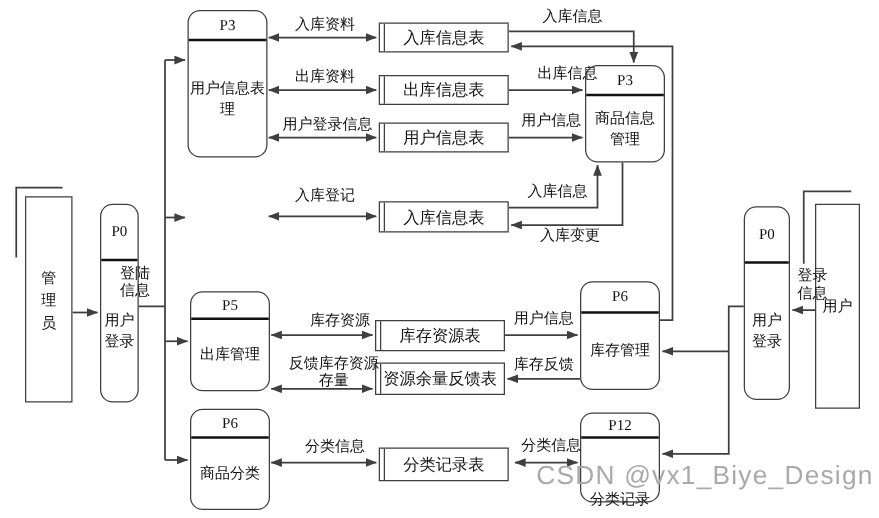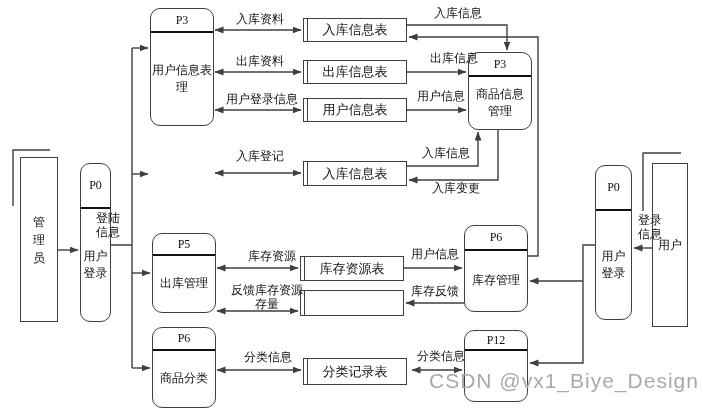--- a/index.html
+++ b/index.html
@@ -109,20 +109,21 @@
 管理</div>
   </div>
 
   <div class="proc" style="left:464px;top:225px;width:64px;height:87px;">
     <div class="proc-h" style="height:23px;">P6</div>
     <div class="proc-b">库存管理</div>
   </div>
 
   <div class="proc" style="left:464px;top:330px;width:64px;height:72px;gap:40px;">
     <div class="proc-h" style="height:18px;">P12</div>
+    <div class="proc-b">分类记录</div>
   </div>
 
   <div class="proc" style="left:595px;top:165px;width:37px;height:155px;">
     <div class="proc-h" style="height:43px;">P0</div>
     <div class="proc-b">用户
 登录</div>
   </div>
 
   <div class="store" style="left:303px;top:18px;width:104px;height:24px;">
     <i class="store-bar"></i>
@@ -139,20 +140,21 @@
   <div class="store" style="left:303px;top:161px;width:104px;height:25px;">
     <i class="store-bar"></i>
     <span>入库信息表</span>
   </div>
   <div class="store" style="left:300px;top:256px;width:104px;height:25px;">
     <i class="store-bar"></i>
     <span>库存资源表</span>
   </div>
   <div class="store" style="left:300px;top:290px;width:104px;height:26px;">
     <i class="store-bar"></i>
+    <span>资源余量反馈表</span>
   </div>
   <div class="store" style="left:303px;top:358px;width:104px;height:27px;">
     <i class="store-bar"></i>
     <span>分类记录表</span>
   </div>
 
   <div class="lbl" style="left:56px;top:212px;width:26px;margin-left:39px;">登陆
 信息</div>
   <div class="lbl" style="left:230px;top:13px;width:60px;">入库资料</div>
   <div class="lbl" style="left:230px;top:55px;width:60px;">出库资料</div>

